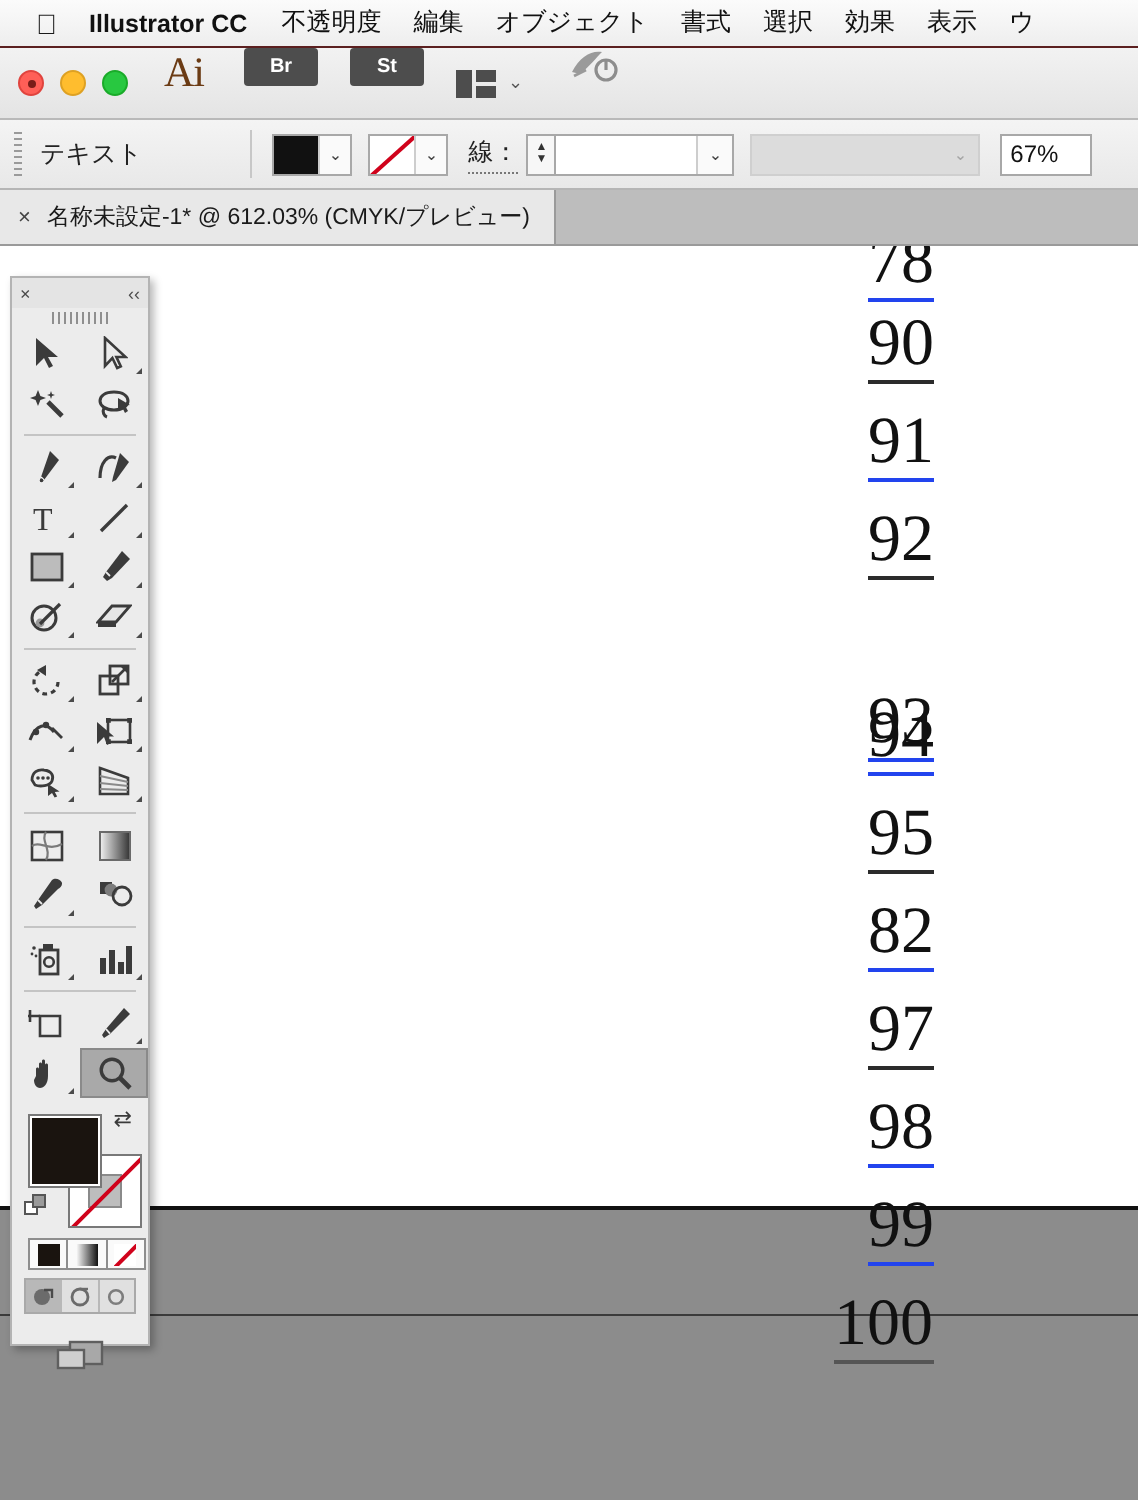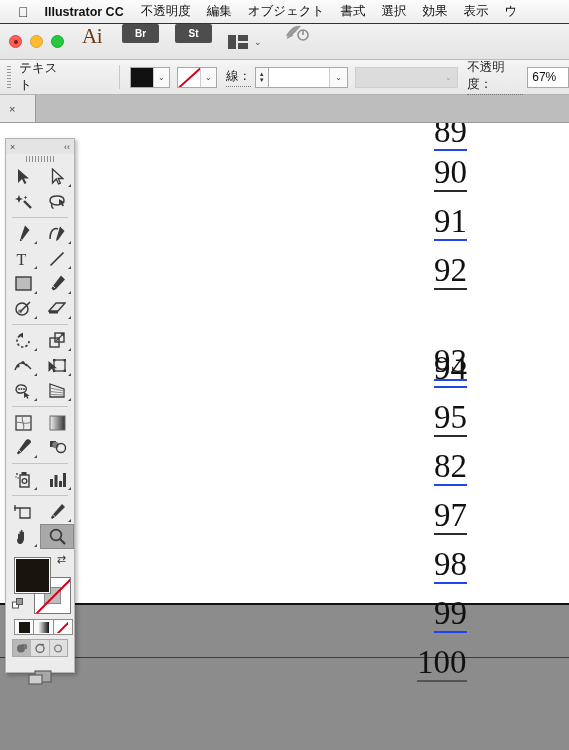--- a/index.html
+++ b/index.html
@@ -272,37 +272,37 @@
   <div class="field" style="width:90px">
     <span class="txt"></span>
     <span class="dd">⌄</span>
   </div>
   <div style="width:8px"></div>
   <div class="field-disabled" style="width:115px">
     <span class="txt" style="flex:1"></span>
     <span class="dd">⌄</span>
   </div>
   <div style="width:10px"></div>
-  <span class="lbl-dotted">不透明度：</span>
   <div class="opacity-field" style="width:46px">
     <span>67%</span>
   </div>
 </div>
 
 <div id="tabbar">
   <div id="doctab">
     <span class="x">×</span>
+    <span>名称未設定-1* @ 612.03% (CMYK/プレビュー)</span>
   </div>
 </div>
 
 <div id="canvas">
   <div id="artboard"></div>
   <div id="guide-line"></div>
   <div id="numbers-layer">
-      <div class="num" style="left: 434px; top: -8px;"><span>89</span><span class="u blue"></span></div>
+      <div class="num" style="left: 434px; top: -8px;"><span>78</span><span class="u blue"></span></div>
       <div class="num" style="left: 434px; top: 33px;"><span>90</span><span class="u black"></span></div>
       <div class="num" style="left: 434px; top: 82px;"><span>91</span><span class="u blue"></span></div>
       <div class="num" style="left: 434px; top: 131px;"><span>92</span><span class="u black"></span></div>
       <div class="num" style="left: 434px; top: 180px; margin-top: 42px;"><span>93</span><span class="u blue"></span></div>
       <div class="num" style="left: 434px; top: 229px;"><span>94</span><span class="u blue"></span></div>
       <div class="num" style="left: 434px; top: 278px;"><span>95</span><span class="u black"></span></div>
       <div class="num" style="left: 434px; top: 327px;"><span>82</span><span class="u blue"></span></div>
       <div class="num" style="left: 434px; top: 376px;"><span>97</span><span class="u black"></span></div>
       <div class="num" style="left: 434px; top: 425px;"><span>98</span><span class="u blue"></span></div>
       <div class="num" style="left: 434px; top: 474px;"><span>99</span><span class="u blue"></span></div>

